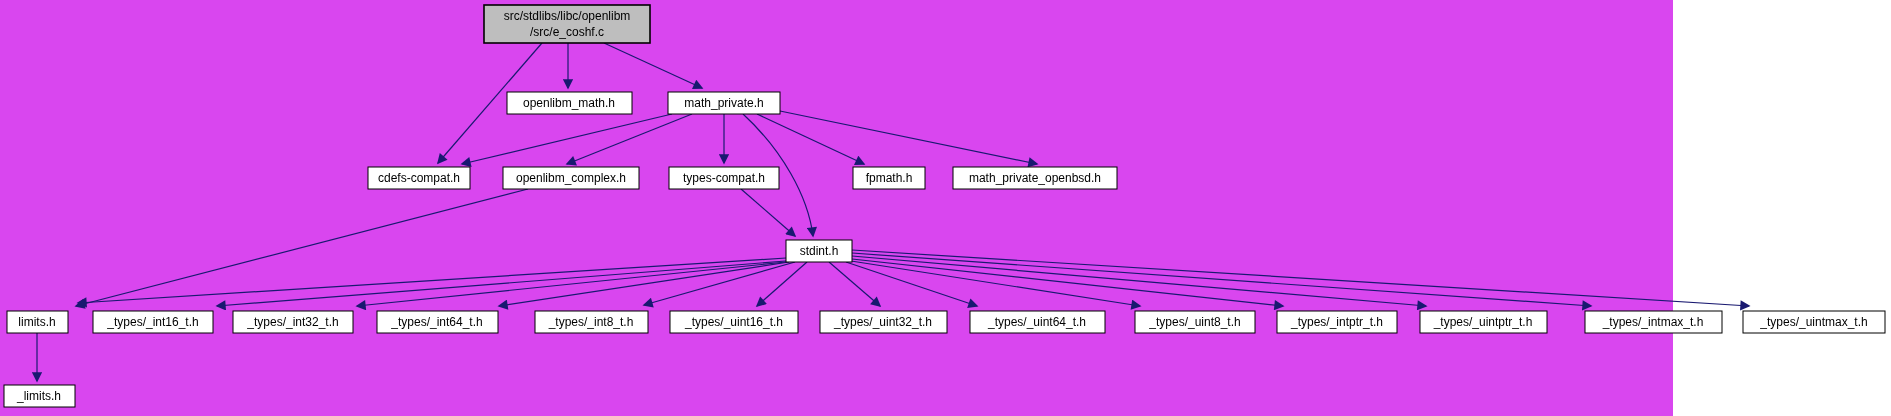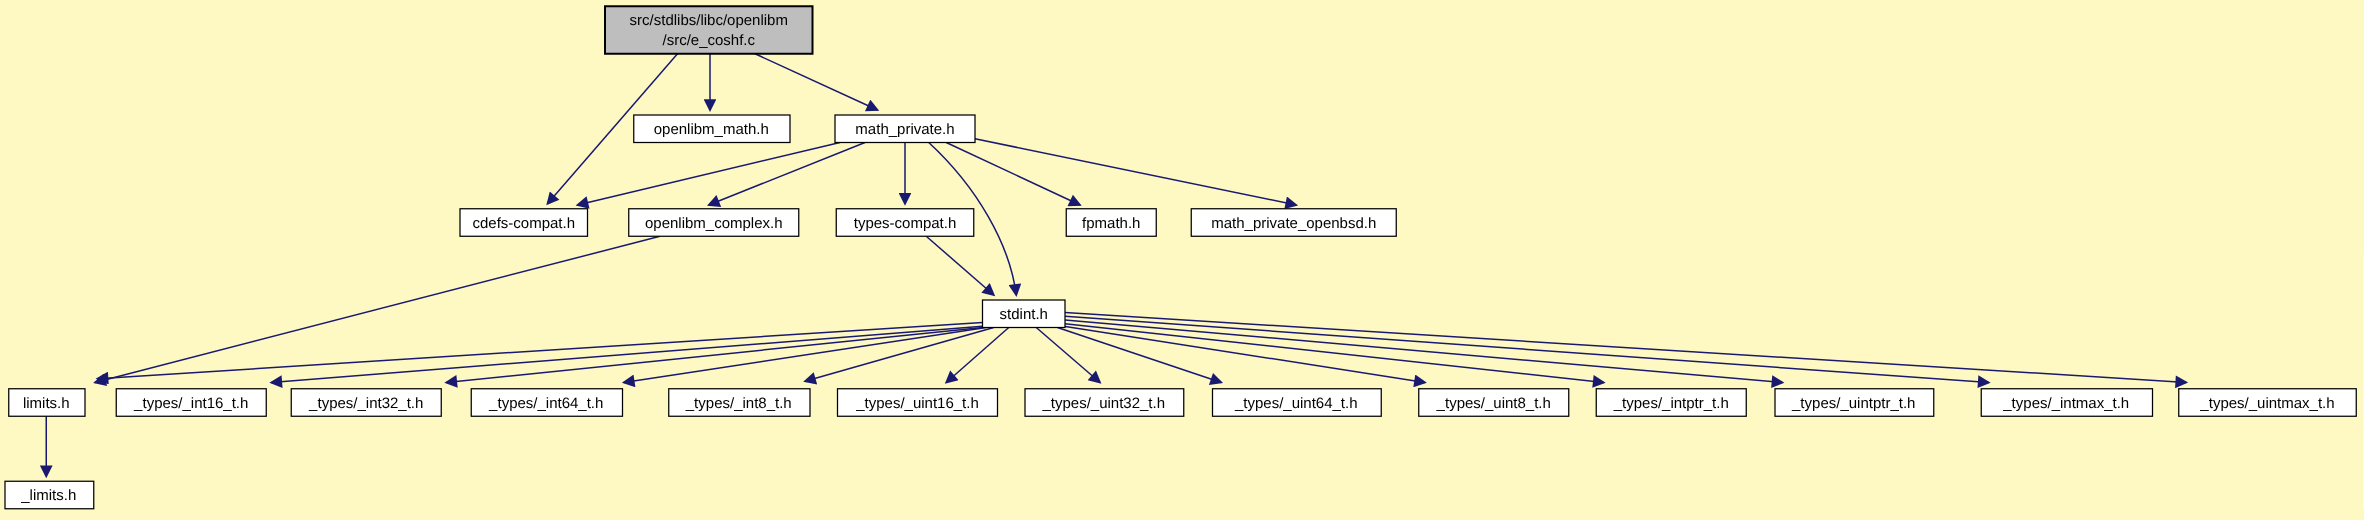--- a/index.html
+++ b/index.html
@@ -1,21 +1,21 @@
 <!DOCTYPE html>
 <html><head>
 <meta charset="utf-8">
 <style>
   html, body { margin: 0; padding: 0; background: #ffffff; }
   .canvas {
     position: relative;
-    width: 1891px;
+    width: 1673px;
     height: 416px;
     font-family: "Liberation Sans", sans-serif;
-    background: #fef9c3;
+    background: #d946ef;
   }
   svg { display: block; }
   .edge { stroke: #191970; stroke-width: 1.2; fill: none; }
   .node-box { fill: #ffffff; stroke: #000000; stroke-width: 1; }
   .root-box { fill: #bebebe; stroke: #000000; stroke-width: 1.6; }
   .node-label {
     fill: #000000;
     font-family: "Liberation Sans", sans-serif;
     font-size: 12px;
     text-anchor: middle;

